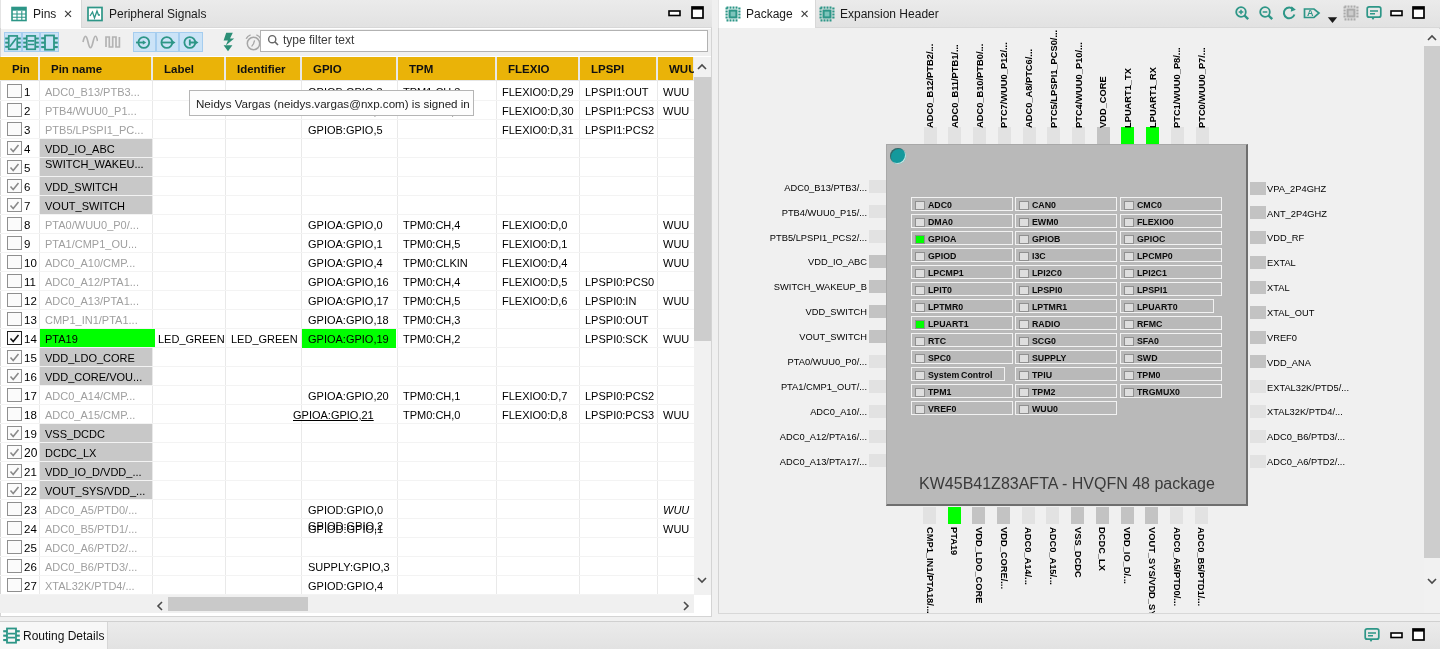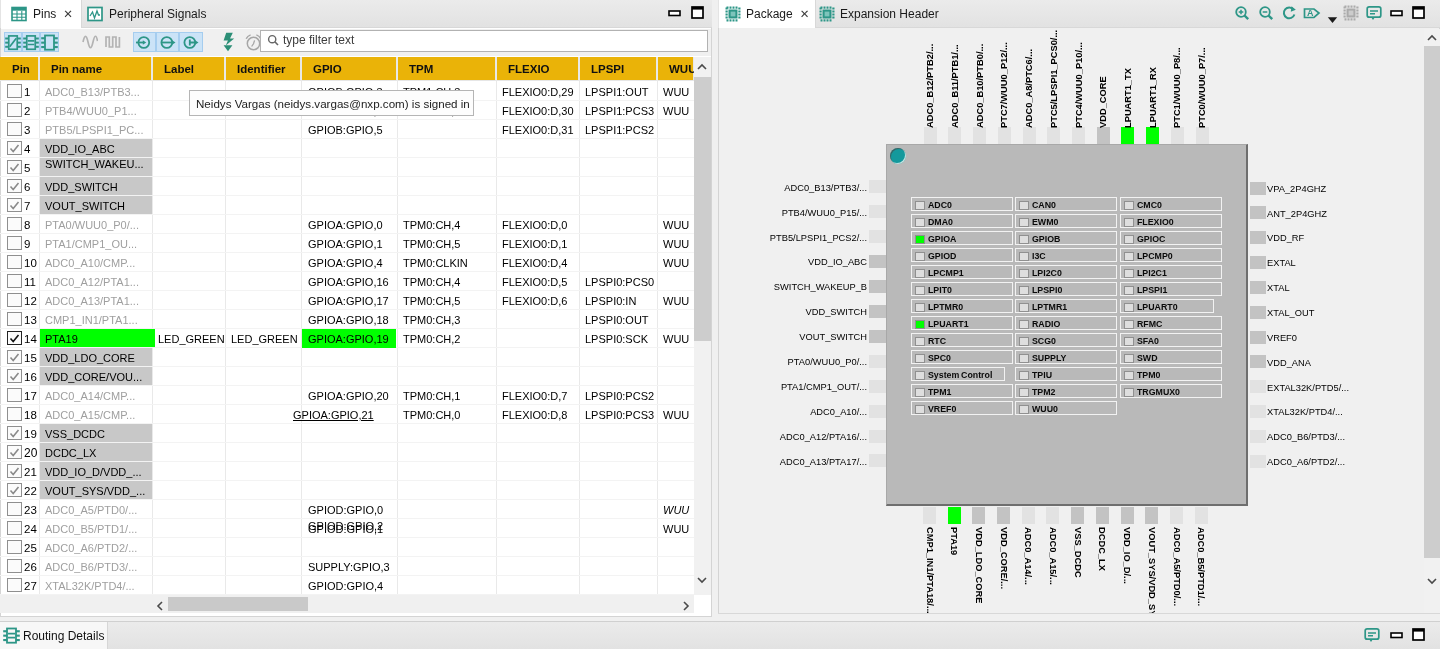--- a/index.html
+++ b/index.html
@@ -497,20 +497,21 @@
 <div class="sb" style="left:1424px;top:29px;width:16px;height:588px"></div>
 <div class="sbthumb" style="left:1424px;top:46px;width:16px;height:512px"></div>
 <div class="abs" style="left:1426px;top:31px"><svg width="12" height="12" viewBox="0 0 12 12">
         <path d="M2 7 L6 3 L10 7" fill="none" stroke="#4a4a4a" stroke-width="1.6"></path>
       </svg></div>
 <div class="abs" style="left:1426px;top:574px"><svg width="12" height="12" viewBox="0 0 12 12">
         <path d="M2 3 L6 7 L10 3" fill="none" stroke="#4a4a4a" stroke-width="1.6"></path>
       </svg></div>
 <div class="abs" style="left:886px;top:144px;width:362px;height:362px;background:#b9b9b9;border-top:1px solid #a8a8a8;border-left:1px solid #a8a8a8;border-right:2px solid #6e6e6e;border-bottom:2px solid #6e6e6e"></div>
 <div class="abs" style="left:890px;top:148px;width:16px;height:16px;border-radius:50%;background:#14999c;box-shadow:inset 1px 1px 0 rgba(80,62,60,0.55), inset -1px -1px 0 rgba(255,248,246,0.75)"></div>
+<div class="abs" style="left:886px;top:475px;width:362px;text-align:center;font-size:16px;color:#3a3a3a">KW45B41Z83AFTA - HVQFN 48 package</div>
 <div class="pbox" style="left:911px;top:197px;width:102px">
       <span class="sq" style="background:#dedede"></span>
       <span class="tx">ADC0</span>
     </div>
 <div class="pbox" style="left:911px;top:214px;width:102px">
       <span class="sq" style="background:#dedede"></span>
       <span class="tx">DMA0</span>
     </div>
 <div class="pbox" style="left:911px;top:231px;width:102px">
       <span class="sq" style="background:#00ff00"></span>

